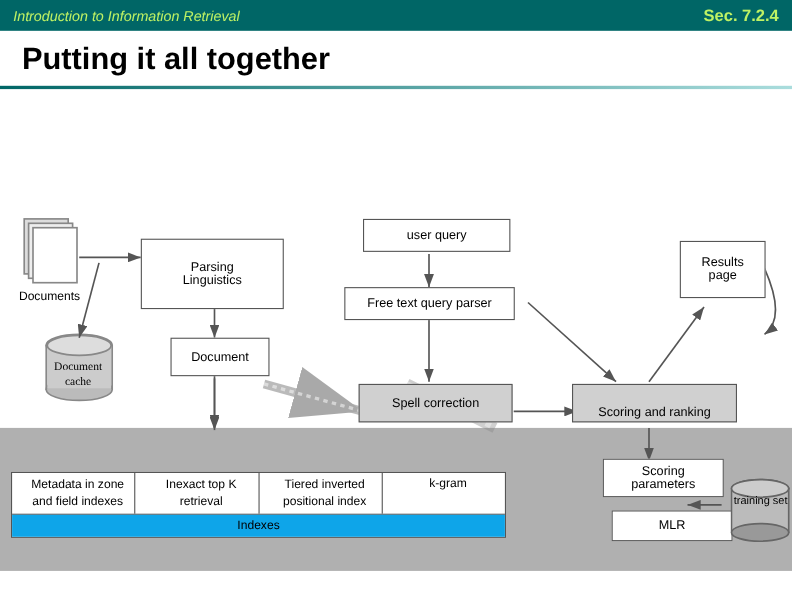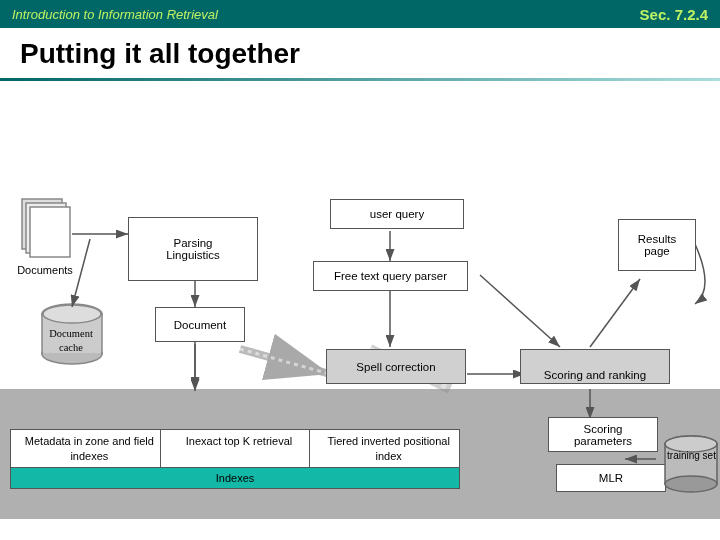--- a/index.html
+++ b/index.html
@@ -124,21 +124,21 @@
     }
     #index-table .cell:last-child {
       border-right: none;
     }
     #index-table .cell.header-cell {
       font-weight: normal;
       padding-left: 12px;
     }
     #index-table .footer-row {
       display: flex;
-      background: #14b8a6;
+      background: #0ea5e9;
     }
     #index-table .footer-row .cell {
       text-align: center;
     }
   </style>
 </head>
 <body>
 
 <div id="header">
   <span class="title">Introduction to Information Retrieval</span>
@@ -250,20 +250,21 @@
   <div id="index-table">
     <div class="row">
       <div class="cell header-cell" style="width:110px; line-height:1.3;">Metadata in
 zone and
 field indexes</div>
       <div class="cell header-cell" style="width:80px; line-height:1.3;">Inexact
 top K
 retrieval</div>
       <div class="cell header-cell" style="width:140px; line-height:1.3;">Tiered inverted
 positional index</div>
+      <div class="cell header-cell" style="width:70px;">k-gram</div>
     </div>
     <div class="footer-row">
       <div class="cell" style="width:100%; text-align:center; font-weight:normal;">Indexes</div>
     </div>
   </div>
 
   <div class="box" style="left:548px; top:328px; width:110px; height:35px;">
     <span style="white-space:pre-line;">Scoring
 parameters</span>
   </div>

